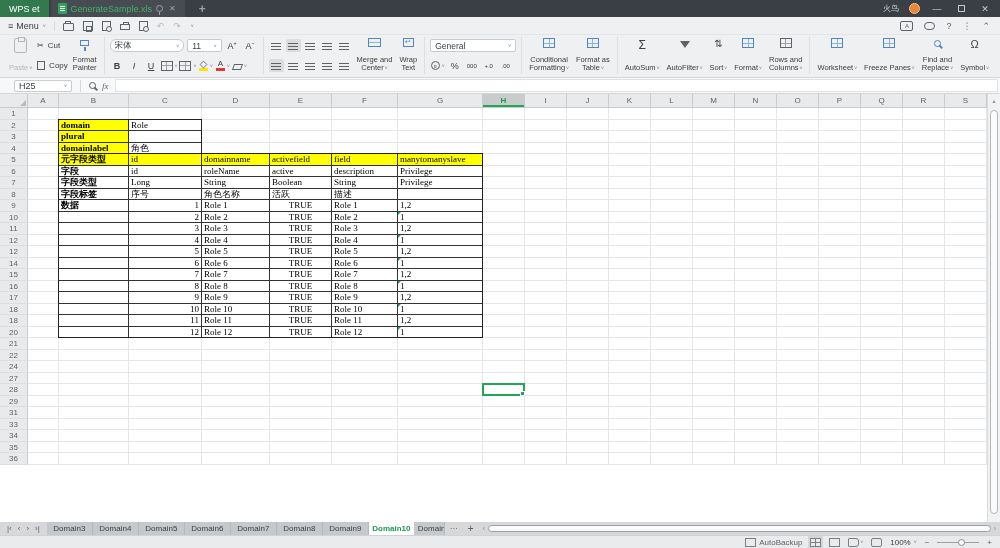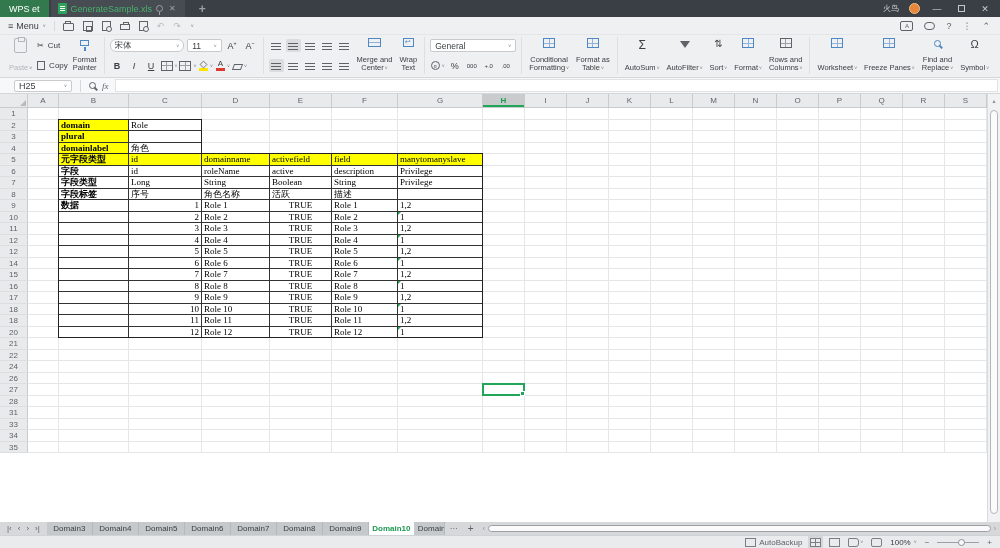--- a/index.html
+++ b/index.html
@@ -912,21 +912,21 @@
         <div class="cell" style="width: 42px;"></div>
         <div class="cell" style="width: 42px;"></div>
         <div class="cell" style="width: 42px;"></div>
         <div class="cell" style="width: 42px;"></div>
         <div class="cell" style="width: 42px;"></div>
         <div class="cell" style="width: 42px;"></div>
         <div class="cell" style="width: 42px;"></div>
         <div class="cell" style="width: 42px;"></div>
       </div>
       <div class="grow">
-        <div class="rh">26</div>
+        <div class="rh">27</div>
         <div class="cell" style="width: 31px;"></div>
         <div class="cell" style="width: 70px;"></div>
         <div class="cell" style="width: 73px;"></div>
         <div class="cell" style="width: 68px;"></div>
         <div class="cell" style="width: 62px;"></div>
         <div class="cell" style="width: 66px;"></div>
         <div class="cell" style="width: 85px;"></div>
         <div class="cell" style="width: 42px;"></div>
         <div class="cell" style="width: 42px;"></div>
         <div class="cell" style="width: 42px;"></div>
@@ -934,21 +934,21 @@
         <div class="cell" style="width: 42px;"></div>
         <div class="cell" style="width: 42px;"></div>
         <div class="cell" style="width: 42px;"></div>
         <div class="cell" style="width: 42px;"></div>
         <div class="cell" style="width: 42px;"></div>
         <div class="cell" style="width: 42px;"></div>
         <div class="cell" style="width: 42px;"></div>
         <div class="cell" style="width: 42px;"></div>
       </div>
       <div class="grow">
-        <div class="rh">27</div>
+        <div class="rh">28</div>
         <div class="cell" style="width: 31px;"></div>
         <div class="cell" style="width: 70px;"></div>
         <div class="cell" style="width: 73px;"></div>
         <div class="cell" style="width: 68px;"></div>
         <div class="cell" style="width: 62px;"></div>
         <div class="cell" style="width: 66px;"></div>
         <div class="cell" style="width: 85px;"></div>
         <div class="cell" style="width: 42px;"></div>
         <div class="cell" style="width: 42px;"></div>
         <div class="cell" style="width: 42px;"></div>
@@ -956,21 +956,21 @@
         <div class="cell" style="width: 42px;"></div>
         <div class="cell" style="width: 42px;"></div>
         <div class="cell" style="width: 42px;"></div>
         <div class="cell" style="width: 42px;"></div>
         <div class="cell" style="width: 42px;"></div>
         <div class="cell" style="width: 42px;"></div>
         <div class="cell" style="width: 42px;"></div>
         <div class="cell" style="width: 42px;"></div>
       </div>
       <div class="grow">
-        <div class="rh">28</div>
+        <div class="rh">29</div>
         <div class="cell" style="width: 31px;"></div>
         <div class="cell" style="width: 70px;"></div>
         <div class="cell" style="width: 73px;"></div>
         <div class="cell" style="width: 68px;"></div>
         <div class="cell" style="width: 62px;"></div>
         <div class="cell" style="width: 66px;"></div>
         <div class="cell" style="width: 85px;"></div>
         <div class="cell" style="width: 42px;"></div>
         <div class="cell" style="width: 42px;"></div>
         <div class="cell" style="width: 42px;"></div>
@@ -1045,20 +1045,42 @@
         <div class="cell" style="width: 42px;"></div>
         <div class="cell" style="width: 42px;"></div>
         <div class="cell" style="width: 42px;"></div>
         <div class="cell" style="width: 42px;"></div>
         <div class="cell" style="width: 42px;"></div>
         <div class="cell" style="width: 42px;"></div>
         <div class="cell" style="width: 42px;"></div>
       </div>
       <div class="grow">
         <div class="rh">35</div>
+        <div class="cell" style="width: 31px;"></div>
+        <div class="cell" style="width: 70px;"></div>
+        <div class="cell" style="width: 73px;"></div>
+        <div class="cell" style="width: 68px;"></div>
+        <div class="cell" style="width: 62px;"></div>
+        <div class="cell" style="width: 66px;"></div>
+        <div class="cell" style="width: 85px;"></div>
+        <div class="cell" style="width: 42px;"></div>
+        <div class="cell" style="width: 42px;"></div>
+        <div class="cell" style="width: 42px;"></div>
+        <div class="cell" style="width: 42px;"></div>
+        <div class="cell" style="width: 42px;"></div>
+        <div class="cell" style="width: 42px;"></div>
+        <div class="cell" style="width: 42px;"></div>
+        <div class="cell" style="width: 42px;"></div>
+        <div class="cell" style="width: 42px;"></div>
+        <div class="cell" style="width: 42px;"></div>
+        <div class="cell" style="width: 42px;"></div>
+        <div class="cell" style="width: 42px;"></div>
+      </div>
+      <div class="grow">
+        <div class="rh">36</div>
         <div class="cell" style="width: 31px;"></div>
         <div class="cell" style="width: 70px;"></div>
         <div class="cell" style="width: 73px;"></div>
         <div class="cell" style="width: 68px;"></div>
         <div class="cell" style="width: 62px;"></div>
         <div class="cell" style="width: 66px;"></div>
         <div class="cell" style="width: 85px;"></div>
         <div class="cell" style="width: 42px;"></div>
         <div class="cell" style="width: 42px;"></div>
         <div class="cell" style="width: 42px;"></div>

